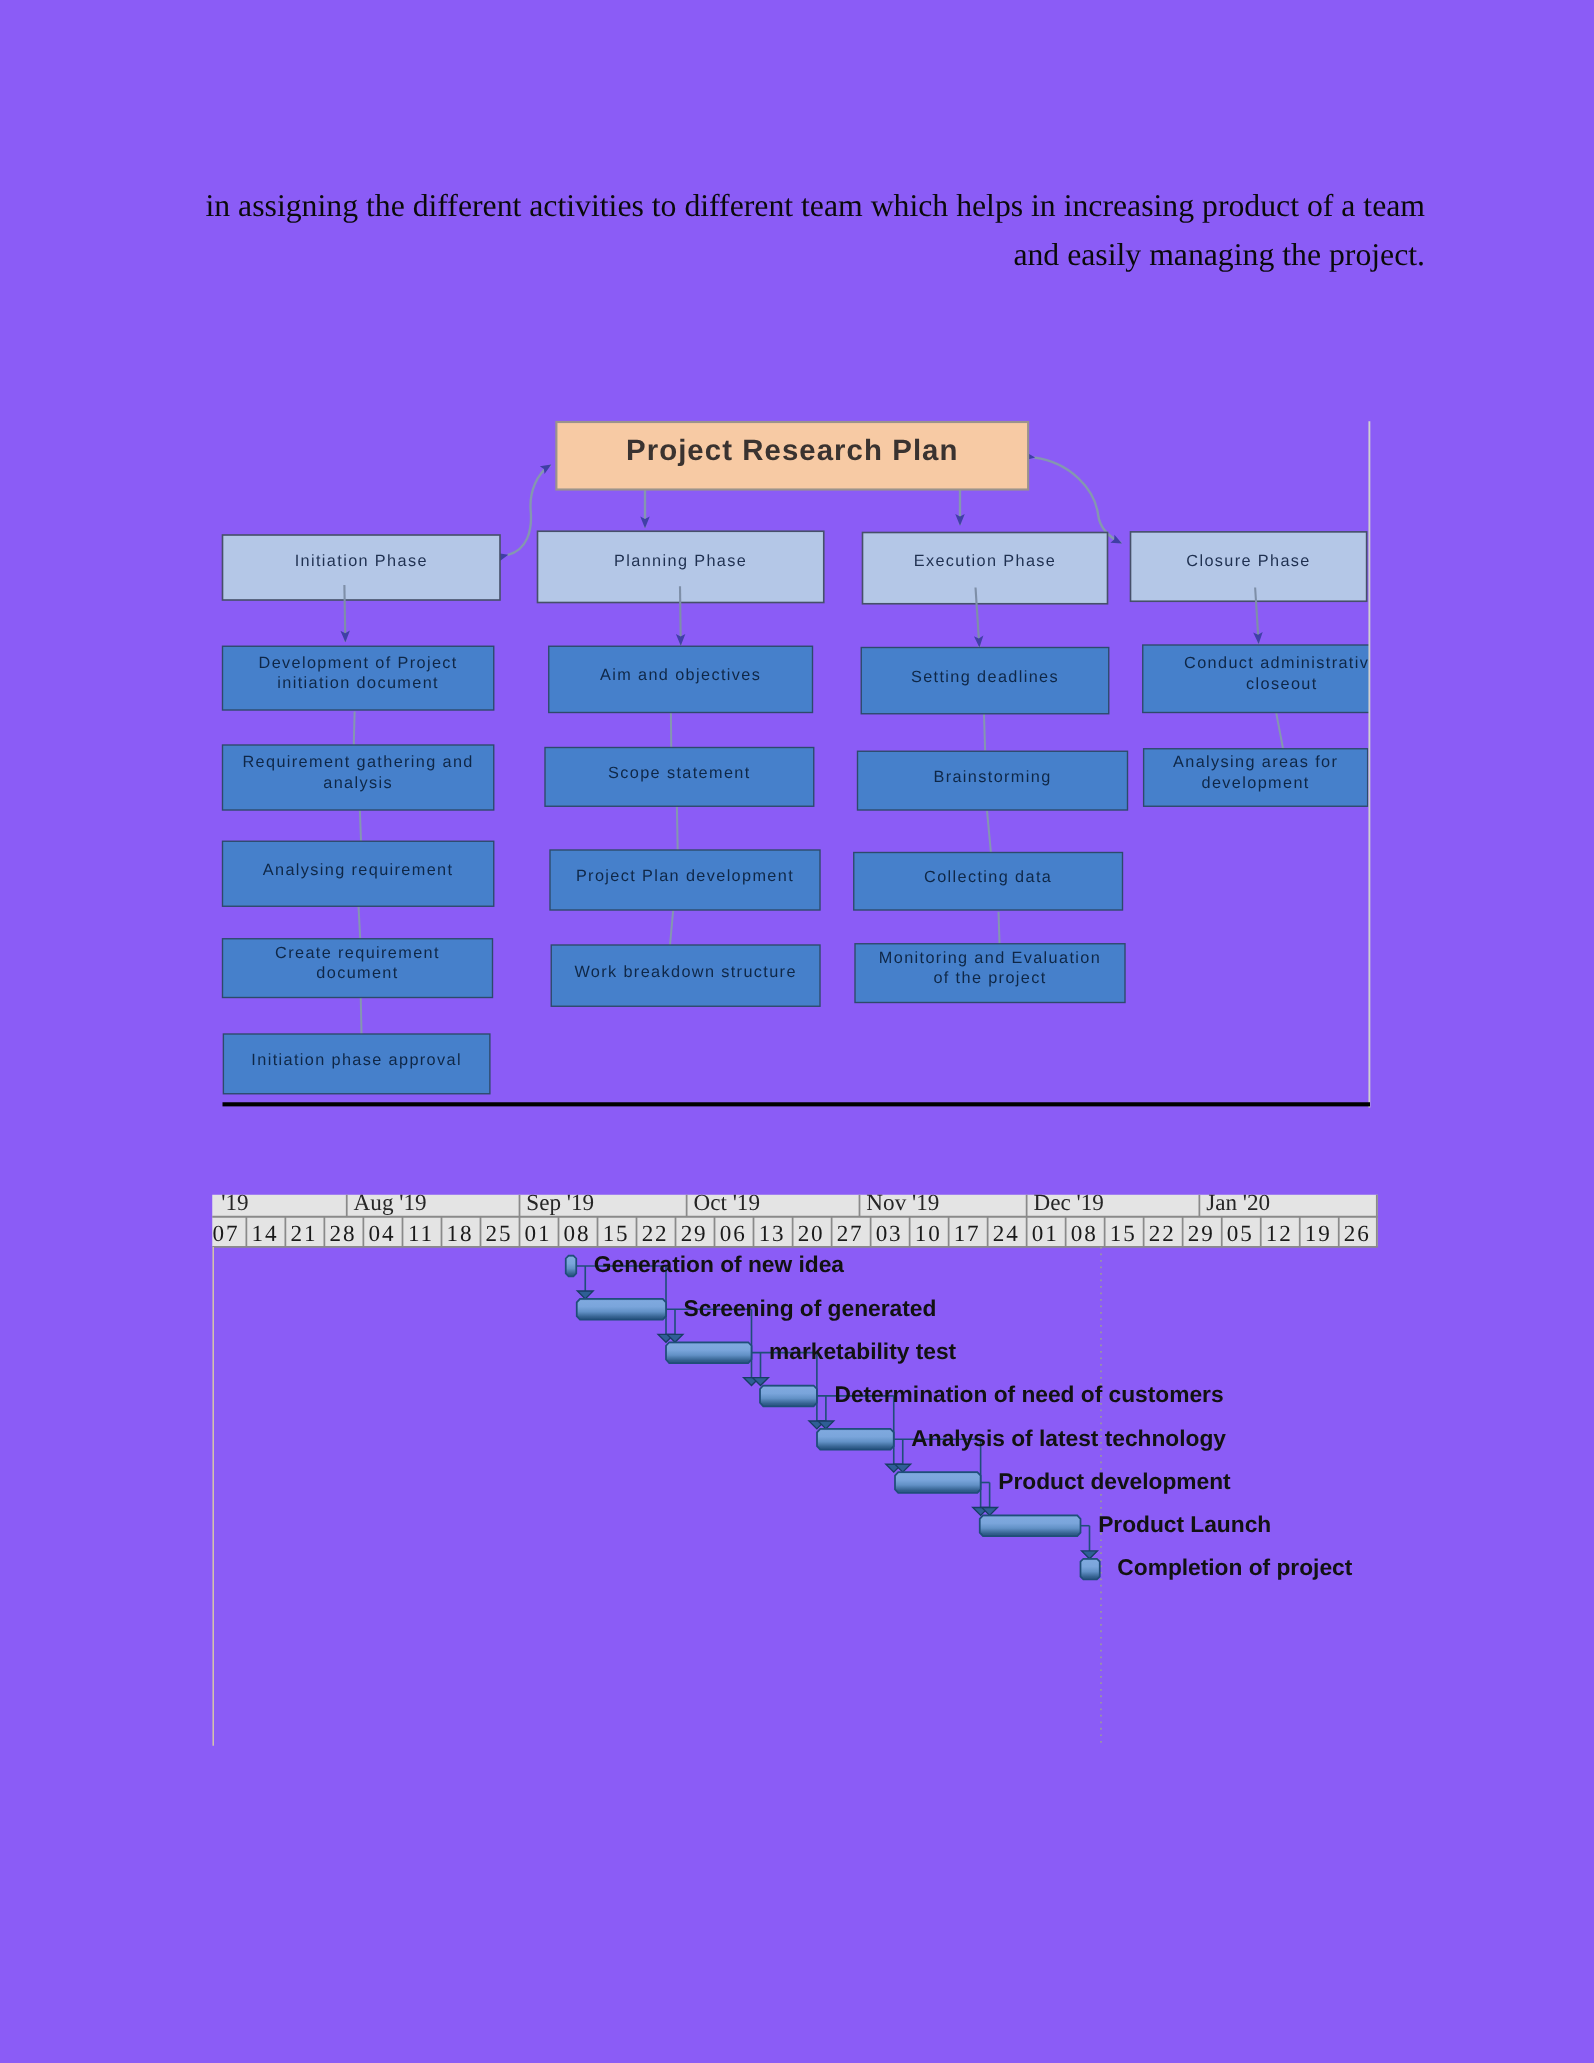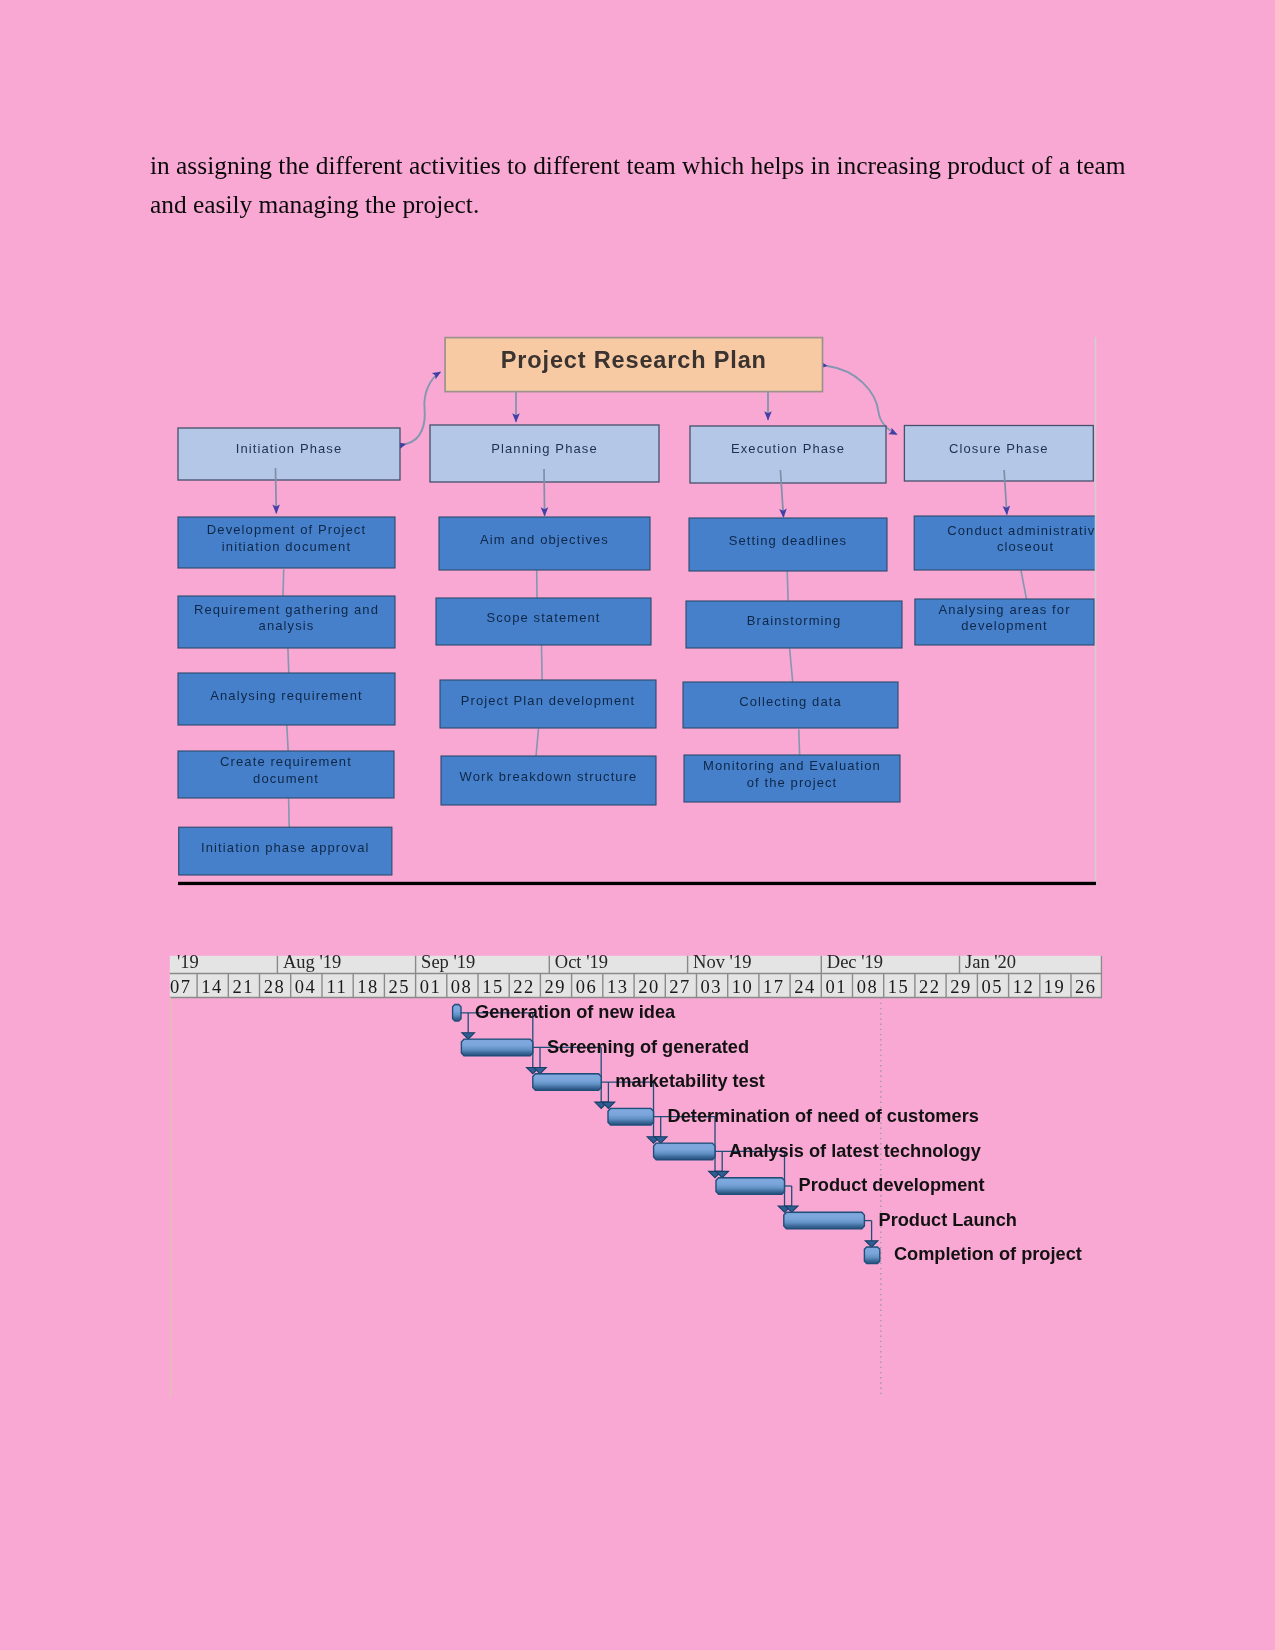--- a/index.html
+++ b/index.html
@@ -1,18 +1,18 @@
 <!DOCTYPE html>
 <html><head>
 <meta charset="utf-8">
 <title>Project Research Plan</title>
 <style>
   html,body{margin:0;padding:0;background:#fff;}
   body{width:1275px;height:1650px;font-family:"Liberation Serif",serif;}
-  .page{position:relative;width:1275px;height:1650px;overflow:hidden;background:#f9a8d4;}
+  .page{position:relative;width:1275px;height:1650px;overflow:hidden;background:#8b5cf6;text-align:right;}
   .para{position:absolute;left:150px;top:146px;width:990px;font-size:25.4px;line-height:38.5px;color:#0a0a0a;margin:0;}
   svg{display:block;position:absolute;left:0;top:0;}
   .fl-title{font-family:"Liberation Sans",sans-serif;font-size:23.5px;font-weight:700;fill:#3A3330;letter-spacing:.85px;}
   .fl-phase{font-family:"Liberation Sans",sans-serif;font-size:13px;fill:#1F3050;letter-spacing:1.1px;}
   .fl-task{font-family:"Liberation Sans",sans-serif;font-size:13px;fill:#0F2747;letter-spacing:1.1px;}
   .gt-mon{font-family:"Liberation Serif",serif;font-size:18.5px;fill:#262626;}
   .gt-wk{font-family:"Liberation Serif",serif;font-size:18.5px;fill:#1a1a1a;letter-spacing:1.5px;}
   .gt-lbl{font-family:"Liberation Sans",sans-serif;font-size:18.2px;font-weight:700;fill:#121212;}
 </style>
 </head>

